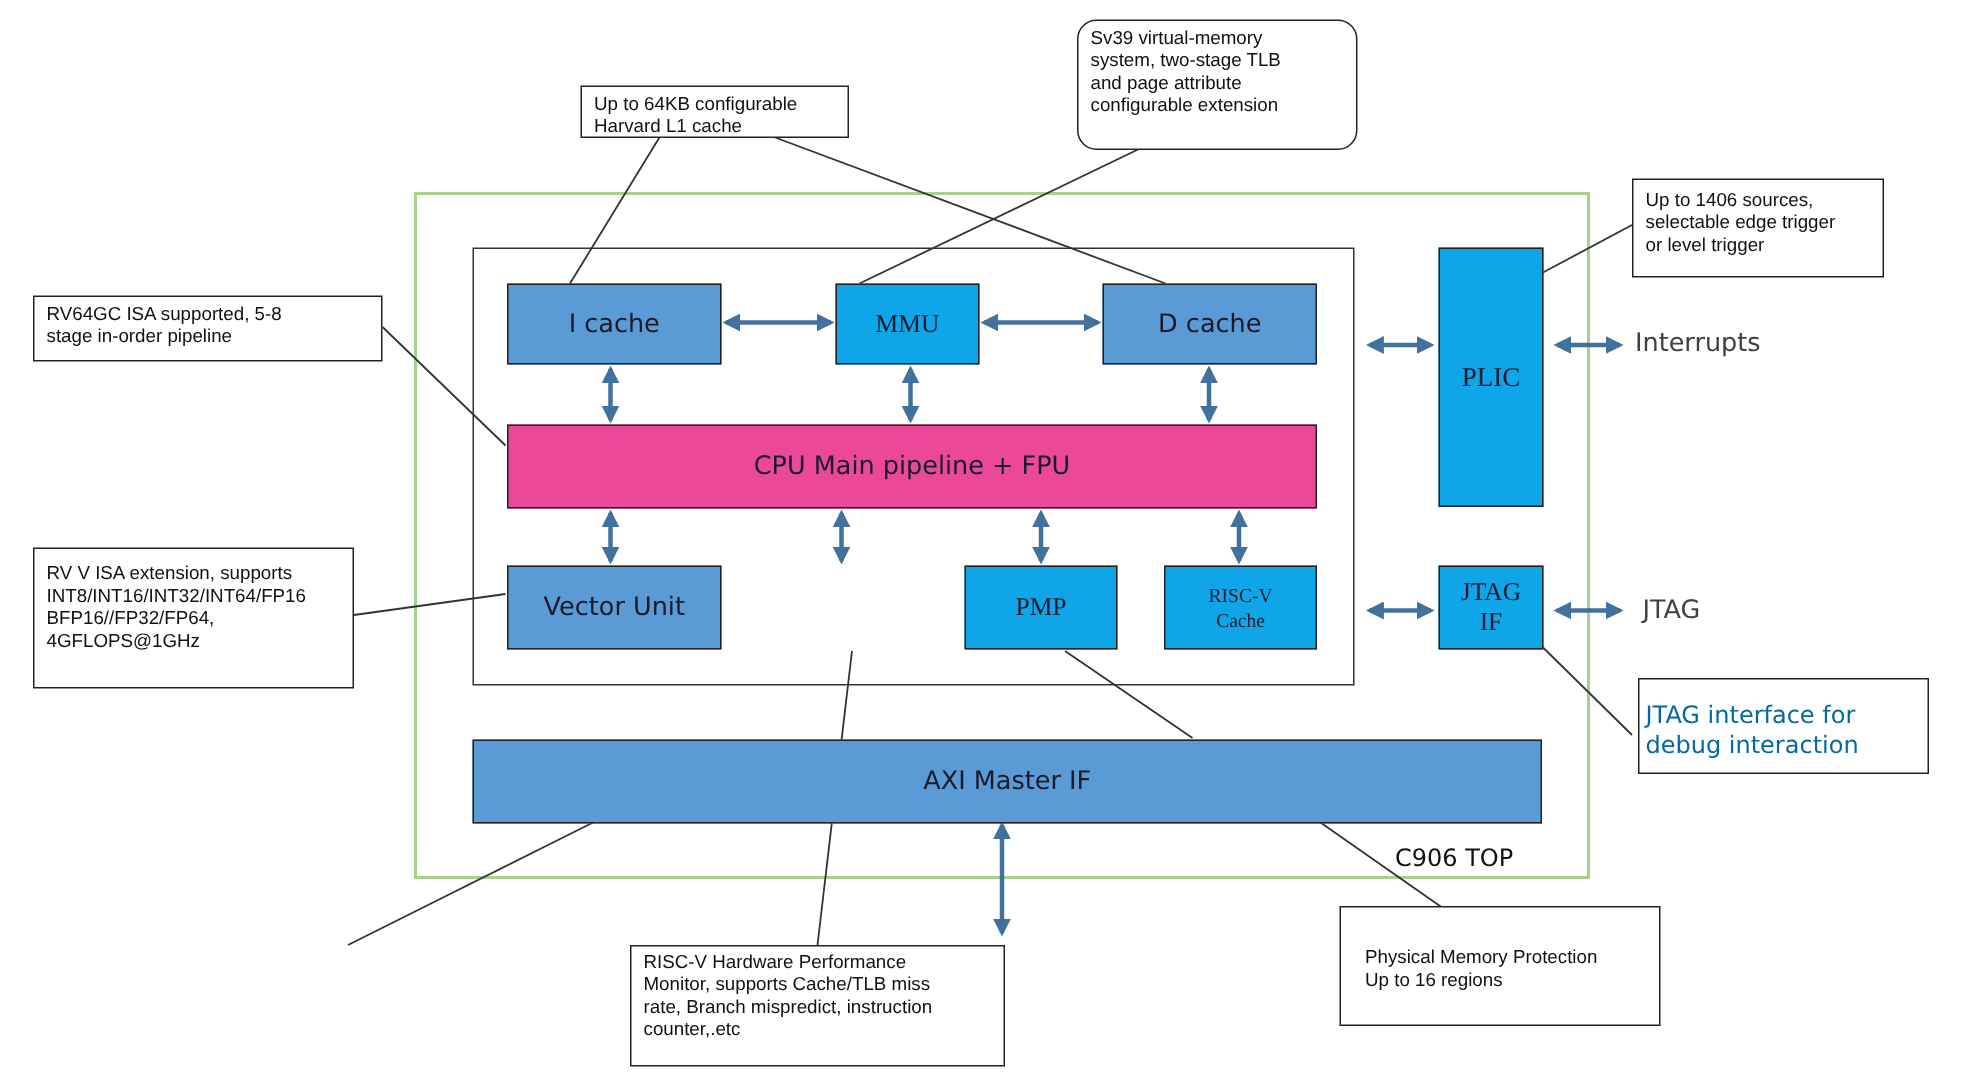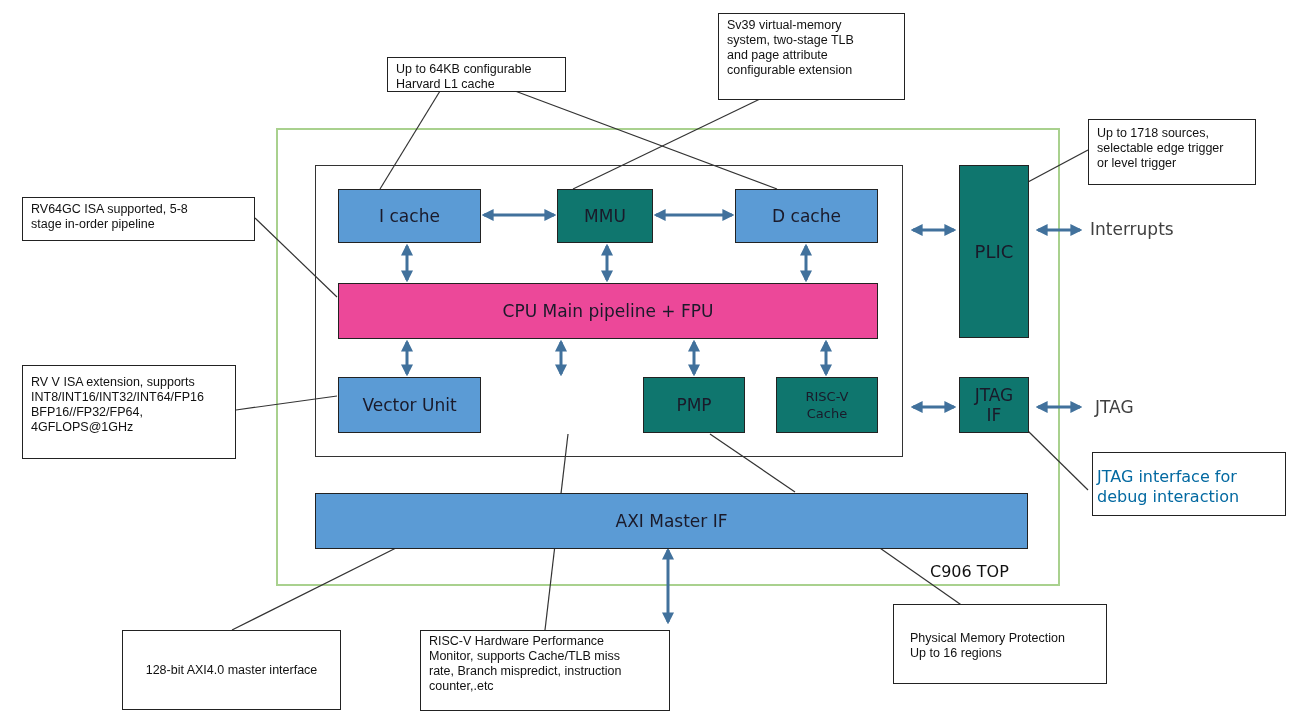--- a/index.html
+++ b/index.html
@@ -6,21 +6,21 @@
   #canvas { position: relative; width: 1308px; height: 728px; background: #ffffff; overflow: hidden; }
   svg.wires { position: absolute; left: 0; top: 0; width: 1308px; height: 728px; }
   .box { position: absolute; box-sizing: border-box; }
   .note { position: absolute; box-sizing: border-box; background: #fff; border: 1px solid #222;
           font-family: "Liberation Sans", sans-serif; font-size: 12.5px; line-height: 15px; color: #111;
           padding: 4px 8px; white-space: pre-line; }
   .blk { position: absolute; box-sizing: border-box; border: 1px solid #222;
          font-family: "DejaVu Sans", sans-serif; color: #1a1a2a; display: flex; align-items: center;
          justify-content: center; text-align: center; white-space: pre-line; }
   .blue { background: #5b9bd5; }
-  .green { background: #0f766e; }
+  .green { background: #0ea5e9; font-family: Liberation Serif, serif; }
   .grey { background: #ec4899; }
   .ext { position: absolute; font-family: "DejaVu Sans", sans-serif; font-size: 17px; color: #404040; }
 </style>
 </head>
 <body>
 
 <div id="canvas">
 
   <div class="box" style="left:276px;top:128px;width:784px;height:458px;border:2px solid #a9d18e;"></div>
   <div class="box" style="left:930px;top:562px;font-family:'DejaVu Sans',sans-serif;font-weight:normal;font-size:16px;color:#111;">C906 TOP</div>
@@ -77,36 +77,35 @@
   <div class="blk blue" style="left:315px;top:493px;width:713px;height:56px;font-size:17px;">AXI Master IF</div>
   <div class="blk green" style="left:959px;top:165px;width:70px;height:173px;font-size:18px;">PLIC</div>
   <div class="blk green" style="left:959px;top:377px;width:70px;height:56px;font-size:17px;line-height:20px;">JTAG
 IF</div>
 
   <div class="ext" style="left:1090px;top:219px;">Interrupts</div>
   <div class="ext" style="left:1095px;top:397px;">JTAG</div>
 
   <div class="note" style="left:387px;top:57px;width:179px;height:35px;">Up to 64KB configurable
 Harvard L1 cache</div>
-  <div class="note" style="left:718px;top:13px;width:187px;height:87px;padding-top:4px;">Sv39 virtual-memory
+  <div class="note" style="left:718px;top:13px;width:187px;height:87px;padding-top:4px;border-radius:13px;">Sv39 virtual-memory
 system, two-stage TLB
 and page attribute
 configurable extension</div>
-  <div class="note" style="left:1088px;top:119px;width:168px;height:66px;padding-top:6px;">Up to 1718 sources,
+  <div class="note" style="left:1088px;top:119px;width:168px;height:66px;padding-top:6px;">Up to 1406 sources,
 selectable edge trigger
 or level trigger</div>
   <div class="note" style="left:22px;top:197px;width:233px;height:44px;">RV64GC ISA supported, 5-8
 stage in-order pipeline</div>
   <div class="note" style="left:22px;top:365px;width:214px;height:94px;padding-top:9px;">RV V ISA extension, supports
 INT8/INT16/INT32/INT64/FP16
 BFP16//FP32/FP64,
 4GFLOPS@1GHz</div>
   <div class="note" style="left:1092px;top:452px;width:194px;height:64px;font-family:'DejaVu Sans',sans-serif;font-size:16px;line-height:20px;color:#0369a1;padding:14px 4px 0 4px;">JTAG interface for
 debug interaction</div>
-  <div class="note" style="left:122px;top:630px;width:219px;height:80px;display:flex;align-items:center;justify-content:center;">128-bit AXI4.0 master interface</div>
   <div class="note" style="left:420px;top:630px;width:250px;height:81px;padding-top:3px;">RISC-V Hardware Performance
 Monitor, supports Cache/TLB miss
 rate, Branch mispredict, instruction
 counter,.etc</div>
   <div class="note" style="left:893px;top:604px;width:214px;height:80px;padding:26px 0 0 16px;">Physical Memory Protection
 Up to 16 regions</div>
 
 </div>
 
 </body></html>

